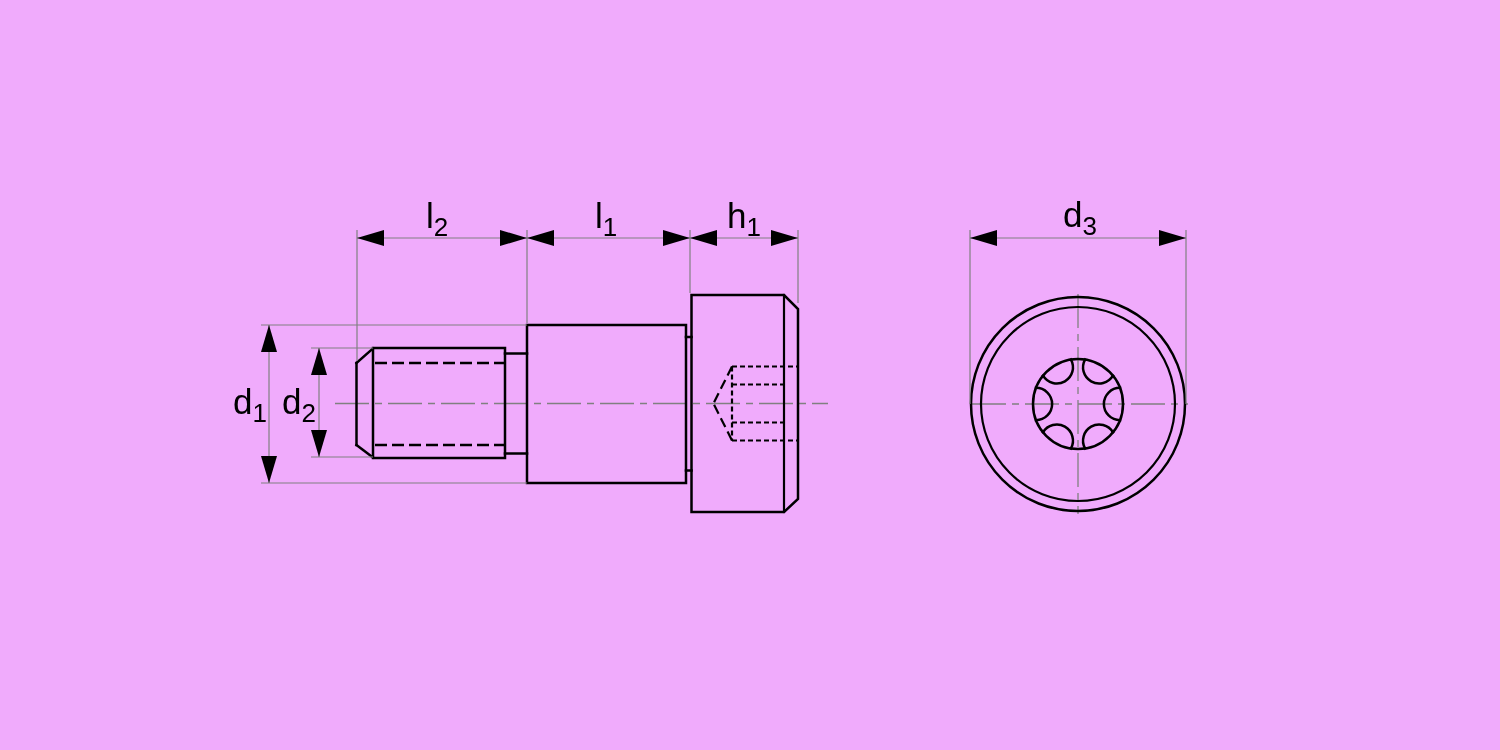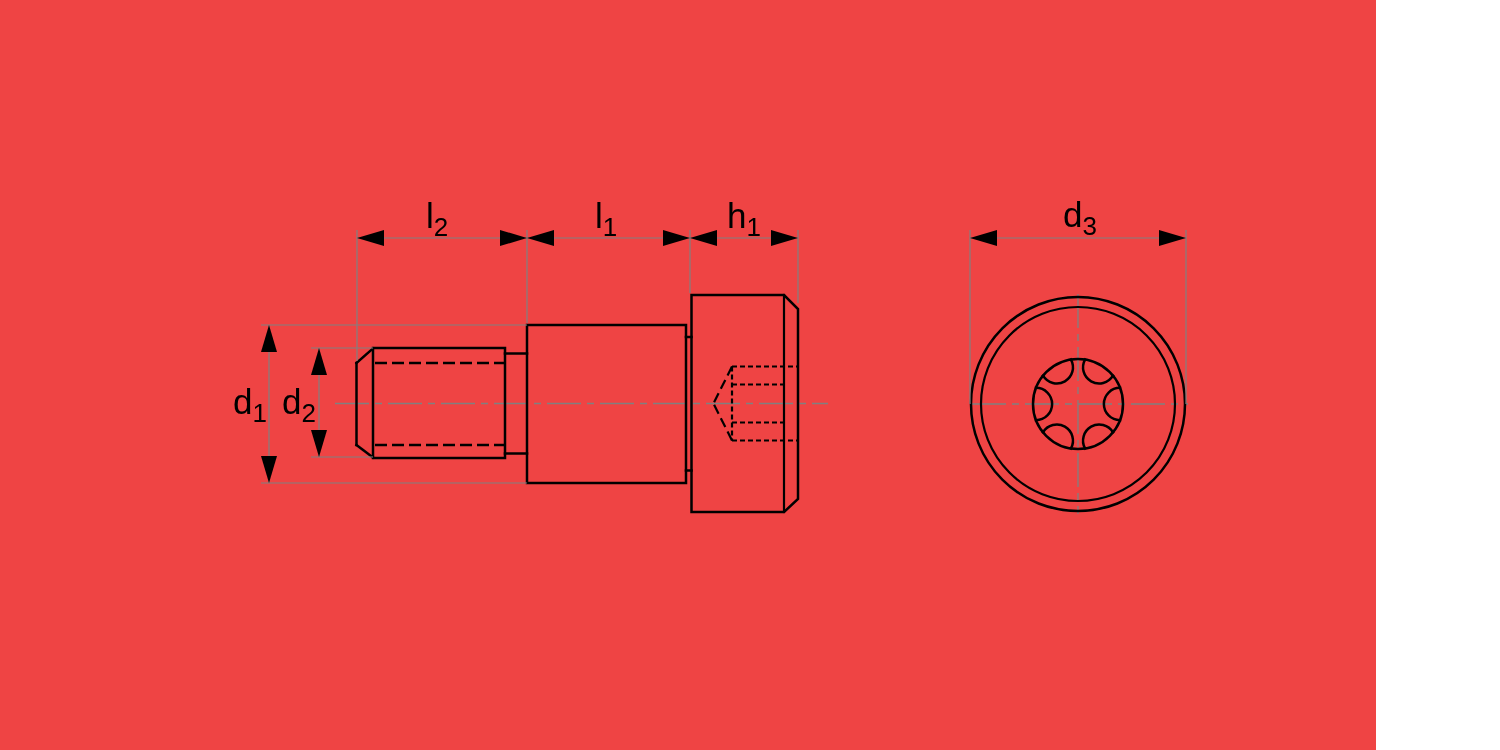--- a/index.html
+++ b/index.html
@@ -1,16 +1,16 @@
 <!DOCTYPE html>
 <html><head>
 <meta charset="utf-8">
 <style>
   html,body{margin:0;padding:0;background:#ffffff;}
-  .canvas{position:relative;width:1376px;height:750px;background:#ef4444;overflow:hidden;}
+  .canvas{position:relative;width:1500px;height:750px;background:#f0abfc;overflow:hidden;}
   svg{position:absolute;left:0;top:0;}
   .obj{stroke:#000000;stroke-width:2.5;fill:none;stroke-linecap:square;}
   .obj2{stroke:#000000;stroke-width:2.2;fill:none;stroke-linecap:square;}
   .hid{stroke:#000000;stroke-width:2.4;fill:none;stroke-dasharray:12 5;}
   .dot{stroke:#000000;stroke-width:2.2;fill:none;stroke-dasharray:5 3;}
   .cone{stroke:#000000;stroke-width:2.2;fill:none;stroke-dasharray:10 5;}
   .cl{stroke:#808080;stroke-width:1.3;fill:none;stroke-dasharray:34 6 7 6;}
   .thin{stroke:#808080;stroke-width:1.2;fill:none;}
   .arw{fill:#000000;stroke:none;}
   .lbl{font-family:"Liberation Sans","DejaVu Sans",sans-serif;font-size:35px;fill:#000000;text-anchor:middle;}

